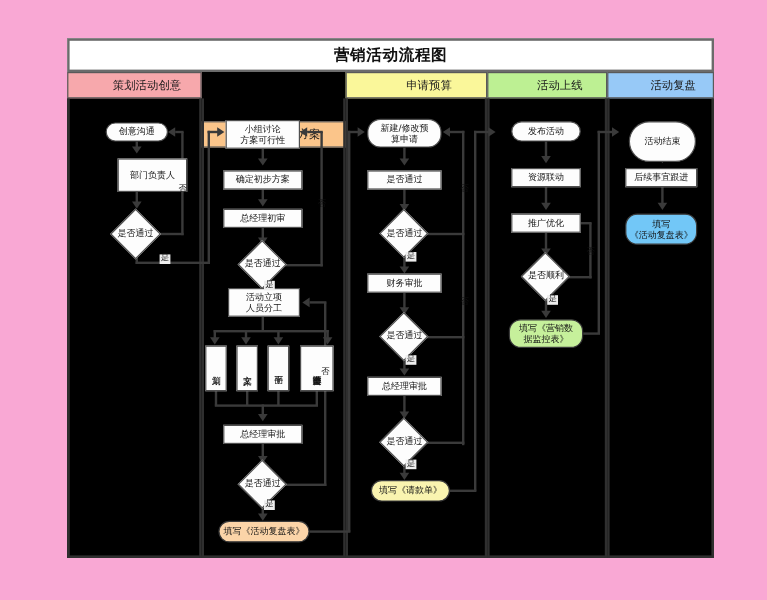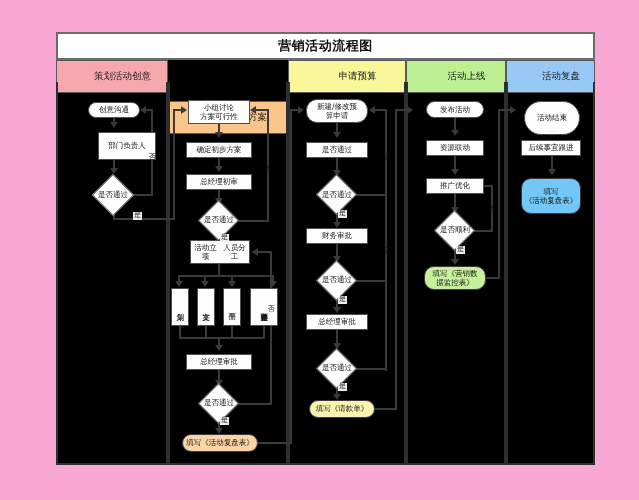--- a/index.html
+++ b/index.html
@@ -25,21 +25,21 @@
     background: #ffffff;
     border: 2px solid #6b6b6b;
     display: flex; align-items: center; justify-content: center;
   }
   .title-text {
     font-size: 13px; font-weight: bold; color: #111; letter-spacing: .5px;
   }
 
   .head-row { position: absolute; left: 56px; top: 60px; height: 22px; }
   .head-cell {
-    position: absolute; top: 0; height: 33px;
+    position: absolute; top: 0; height: 22px;
     border: 1px solid #5a5a5a;
     display: flex; align-items: center; justify-content: center;
     font-size: 9.5px; color: #1a1a1a; padding-left: 21px;
   }
 
   .lane-box {
     position: absolute;
     border-left: 2px solid #2f2f2f;
     border-right: 2px solid #2f2f2f;
     border-bottom: 2px solid #2f2f2f;
@@ -191,21 +191,21 @@
   <div class="ln v" style="left:173px;top:109px;height:110px;"></div>
   <div class="ln h" style="left:173px;top:109px;width:10px;"></div>
   <div class="arw right" style="left:181px;top:106px;"></div>
 
   <div class="ln v" style="left:218px;top:234px;height:14px;"></div>
   <div class="arw down" style="left:215px;top:244px;"></div>
   <div class="elab" style="left:220px;top:234px;">
     <span>是</span>
   </div>
 
-  <div class="node" style="left:190px;top:240px;width:60px;height:24px;">
+  <div class="node" style="left:190px;top:240px;width:60px;height:24px;flex-direction:column;">
     <span>活动立项</span>
     <span>人员分工</span>
   </div>
 
   <div class="ln v" style="left:218px;top:264px;height:12px;"></div>
   <div class="ln h" style="left:178px;top:275px;width:96px;"></div>
   <div class="ln v" style="left:178px;top:275px;height:8px;"></div>
   <div class="ln v" style="left:204px;top:275px;height:8px;"></div>
   <div class="ln v" style="left:231px;top:275px;height:8px;"></div>
   <div class="ln v" style="left:272px;top:275px;height:8px;"></div>
@@ -401,18 +401,18 @@
   </div>
   <div class="ln v" style="left:551px;top:118px;height:14px;"></div>
   <div class="arw down" style="left:548px;top:130px;"></div>
 
   <div class="node" style="left:521px;top:140px;width:60px;height:16px;">
     <span>后续事宜跟进</span>
   </div>
   <div class="ln v" style="left:551px;top:156px;height:16px;"></div>
   <div class="arw down" style="left:548px;top:169px;"></div>
 
-  <div class="node rounded term" style="left:521px;top:178px;width:60px;height:36px;flex-direction:column;background:#72C7F7;">
+  <div class="node rounded term" style="left:521px;top:178px;width:60px;height:26px;flex-direction:column;background:#72C7F7;">
     <span>填写</span>
     <span>《活动复盘表》</span>
   </div>
 
 </div>
 
 </body></html>

